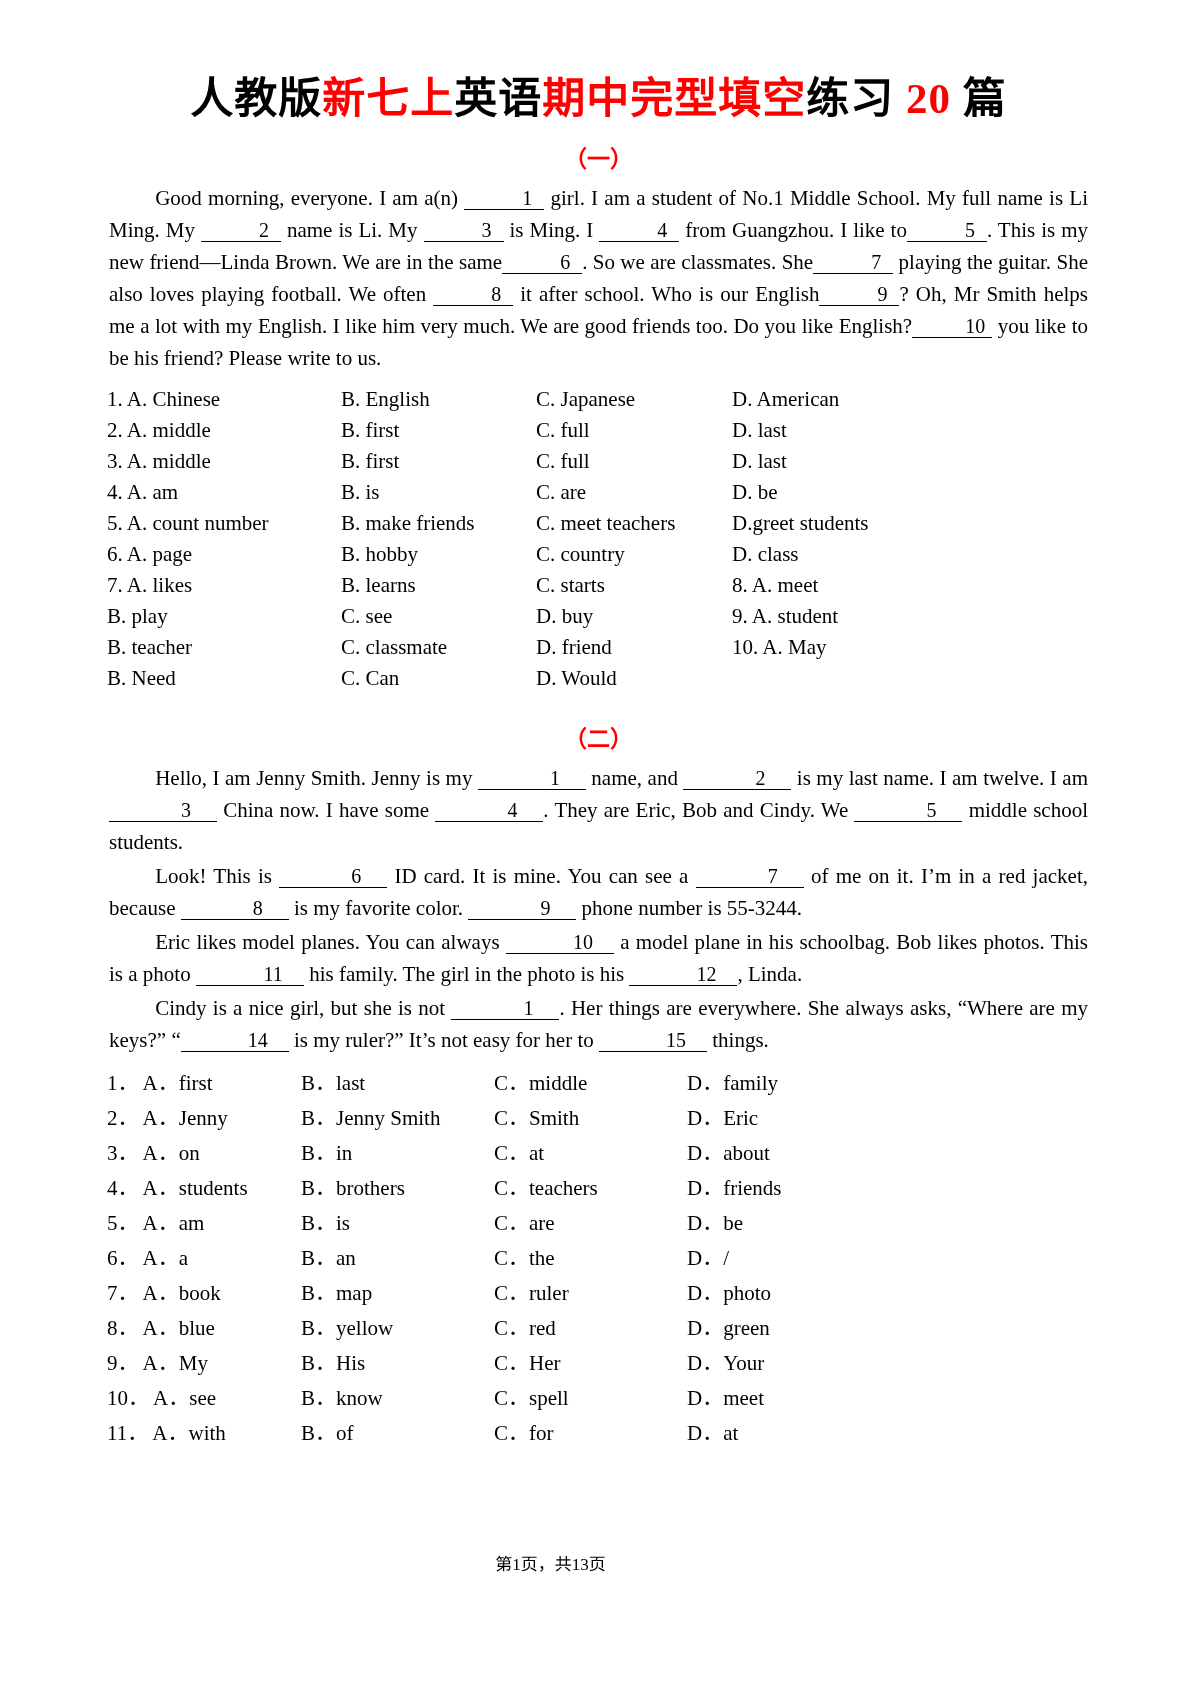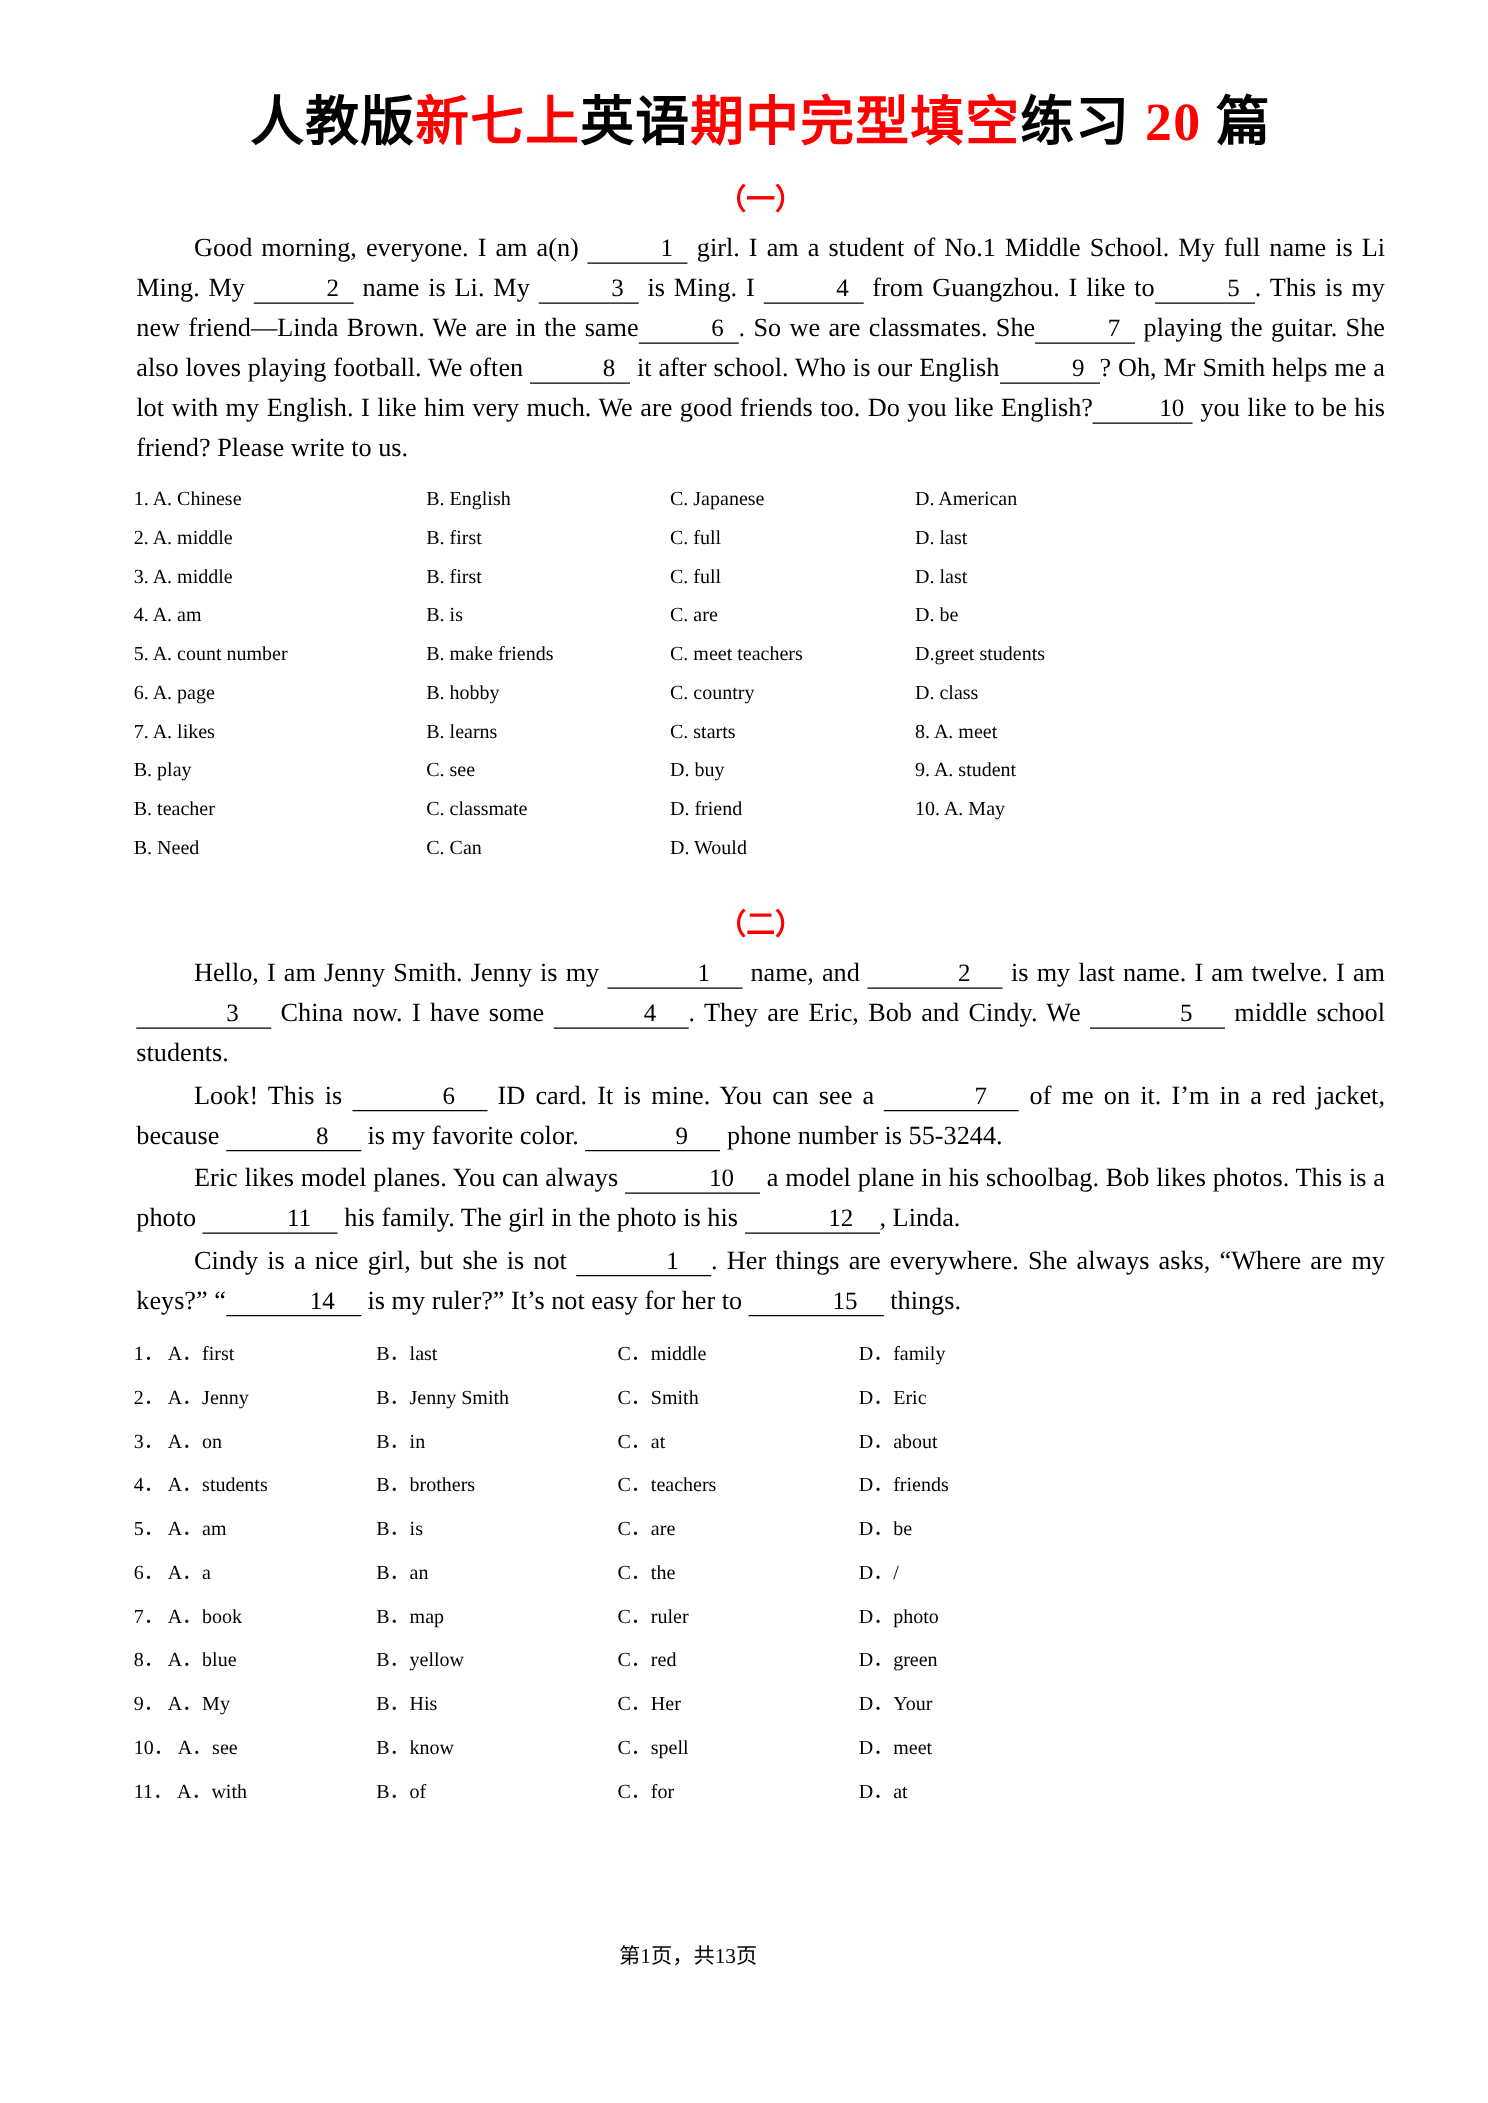--- a/index.html
+++ b/index.html
@@ -1,41 +1,41 @@
 <!DOCTYPE html>
 <html lang="zh-CN"><head>
 <meta charset="utf-8">
 <title>人教版新七上英语期中完型填空练习</title>
 <style>
   html,body { margin:0; padding:0; background:#ffffff; }
   body { font-family:"Liberation Serif","DejaVu Serif",serif; }
   .page {
     width:1190px; height:1682px; background:#ffffff; box-sizing:border-box;
-    padding:72px 80px 0 107px; position:relative; color:#000; overflow:hidden;
+    padding:72px 100px 0 107px; position:relative; color:#000; overflow:hidden;
   }
   .title {
     font-size:43px; font-weight:bold; text-align:center;
     margin:0 0 8px 0; line-height:1.25; letter-spacing:1px;
   }
   .section-heading {
     color:#ff0000; font-size:23px; font-weight:bold; text-align:center;
     margin:14px 0 8px 0;
   }
   .sec2 .section-heading { margin-top:26px; }
   .passage {
     font-size:21px; line-height:32px; text-align:justify;
     text-indent:2.2em; margin:2px;
   }
   .blank {
     display:inline-block; text-align:center; border-bottom:1px solid #000;
     font-size:20px; line-height:1.1;
   }
   .sec1 .blank { min-width:80px; }
   .sec2 .blank { min-width:108px; }
-  .options { display:grid; margin-top:10px; font-size:16px; }
+  .options { display:grid; margin-top:10px; font-size:21px; }
   .sec1 .options { grid-template-columns:234px 195px 196px 1fr; line-height:31px; }
   .sec2 .options { grid-template-columns:194px 193px 193px 1fr; line-height:35px; }
   .options .cell { white-space:nowrap; overflow:hidden; }
   .opt-num { display:inline-block; }
   .footer {
     position:absolute; top:1550px; left:107px; right:196px;
     text-align:center; font-size:17px; color:#000;
   }
 </style>
 </head>

